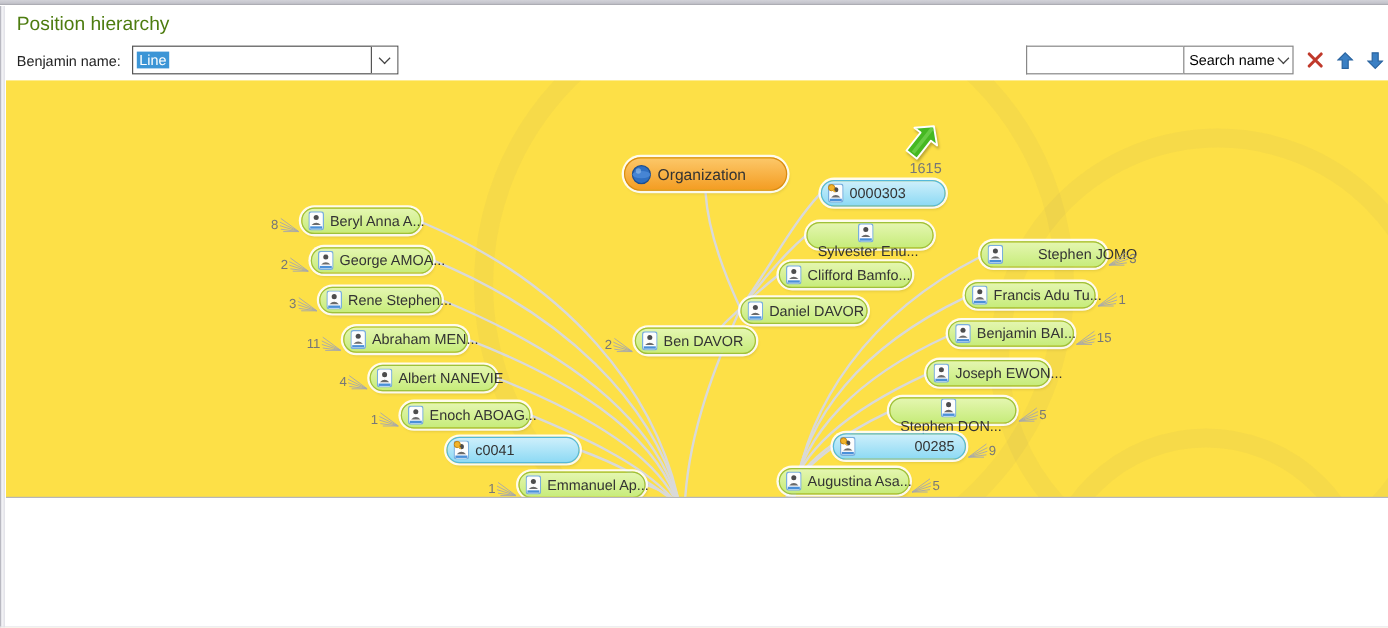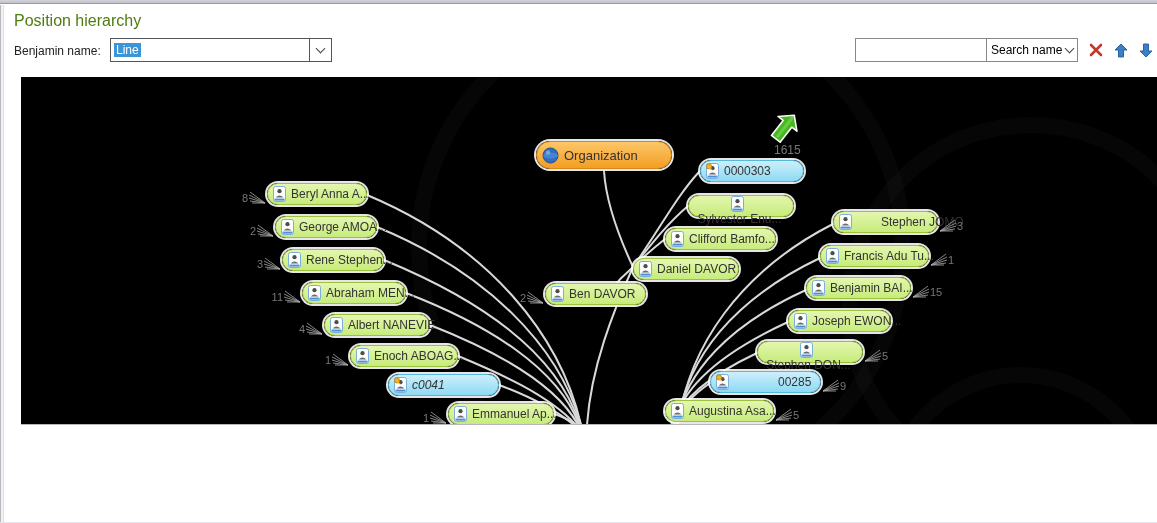--- a/index.html
+++ b/index.html
@@ -27,22 +27,22 @@
     transform:rotate(45deg); margin-top:-3px; }
   .searchbar { position:absolute; left:855px; top:38px; height:24px; display:flex; align-items:center; }
   .searchbar input { width:131px; height:24px; border:1px solid #888; border-right:none;
     font-size:12px; padding:0 4px; outline:none; font-family:"Liberation Sans",sans-serif; }
   .scope { width:92px; height:24px; border:1px solid #888; background:#fff; display:flex;
     align-items:center; font-size:12px; padding:0 4px; cursor:pointer; }
   .scope span.txt { flex:1; white-space:nowrap; }
   .tool-ico { margin-left:11px; cursor:pointer; display:inline-flex; }
 
   
-  .canvas { position:absolute; left:5px; right:0; top:77px; height:348px; overflow:hidden;
-    background:#000000; border-bottom:1px solid #b6b6bc;margin-left:16px; }
+  .canvas { position:absolute; left:5px; right:0; top:67px; height:348px; overflow:hidden;
+    background:#fde047; border-bottom:1px solid #b6b6bc; }
   .wm { position:absolute; border-radius:50%; border:16px solid rgba(110,110,120,0.05); }
   #edges { position:absolute; left:0; top:0; }
   #edges path { fill:none; stroke:#d9d9d9; stroke-width:2; stroke-linecap:round; }
 
   .node { position:absolute; height:22px; border-radius:12px; display:flex; align-items:center;
     padding:0 8px 0 5px; font-size:12px; color:#333; border:1px solid; white-space:nowrap;
     box-shadow:0 0 0 2px rgba(255,255,255,.9), 1px 2px 3px rgba(0,0,0,.18); cursor:pointer; }
   .node.person { background:linear-gradient(#e4f6b0, #c7ec7b); border-color:#9cc13c; }
   .node.position { background:linear-gradient(#cdeffb, #8edaf4); border-color:#54b9da; }
   .node.org { height:28px; border-radius:14px; font-size:13px;
@@ -271,21 +271,21 @@
             <rect x="1.5" y="12.6" width="10" height="2" fill="#4a90d9"></rect>
           </svg>
           <span>Enoch ABOAG...</span>
           <span class="cnt l">
             <span>1</span>
             <svg width="16" height="13" viewBox="0 0 16 13">
               <path d="M16 12 L1 1 M16 12 L0 4 M16 12 L0 7 M16 12 L1 10 M16 12 L3 12" stroke="#a9a9a9" stroke-width="0.8" fill="none"></path>
             </svg>
           </span>
         </div>
-        <div class="node position" style="left: 367px; top: 297px; width: 111px; font-style: italic;">
+        <div class="node position" style="left: 367px; top: 297px; width: 111px;">
           <svg class="pic" width="13" height="16" viewBox="0 0 13 16">
             <rect x="0.5" y="0.5" width="12" height="15" rx="2" fill="#fdfdfd" stroke="#79aedd"></rect>
             <circle cx="6.5" cy="5.2" r="2.1" fill="#4d4d4d"></circle>
             <path d="M2.6 11.5 Q6.5 7.6 10.4 11.5 Z" fill="#6b6b6b"></path>
             <rect x="1.5" y="12.6" width="10" height="2" fill="#4a90d9"></rect>
             <g>
               <circle cx="3" cy="3.4" r="2.6" fill="#f2b32a" stroke="#b77f14" stroke-width="0.8"></circle>
               <rect x="3.6" y="4.2" width="3.6" height="1.2" transform="rotate(38 3.6 4.2)" fill="#f2b32a"></rect>
             </g>
           </svg>

